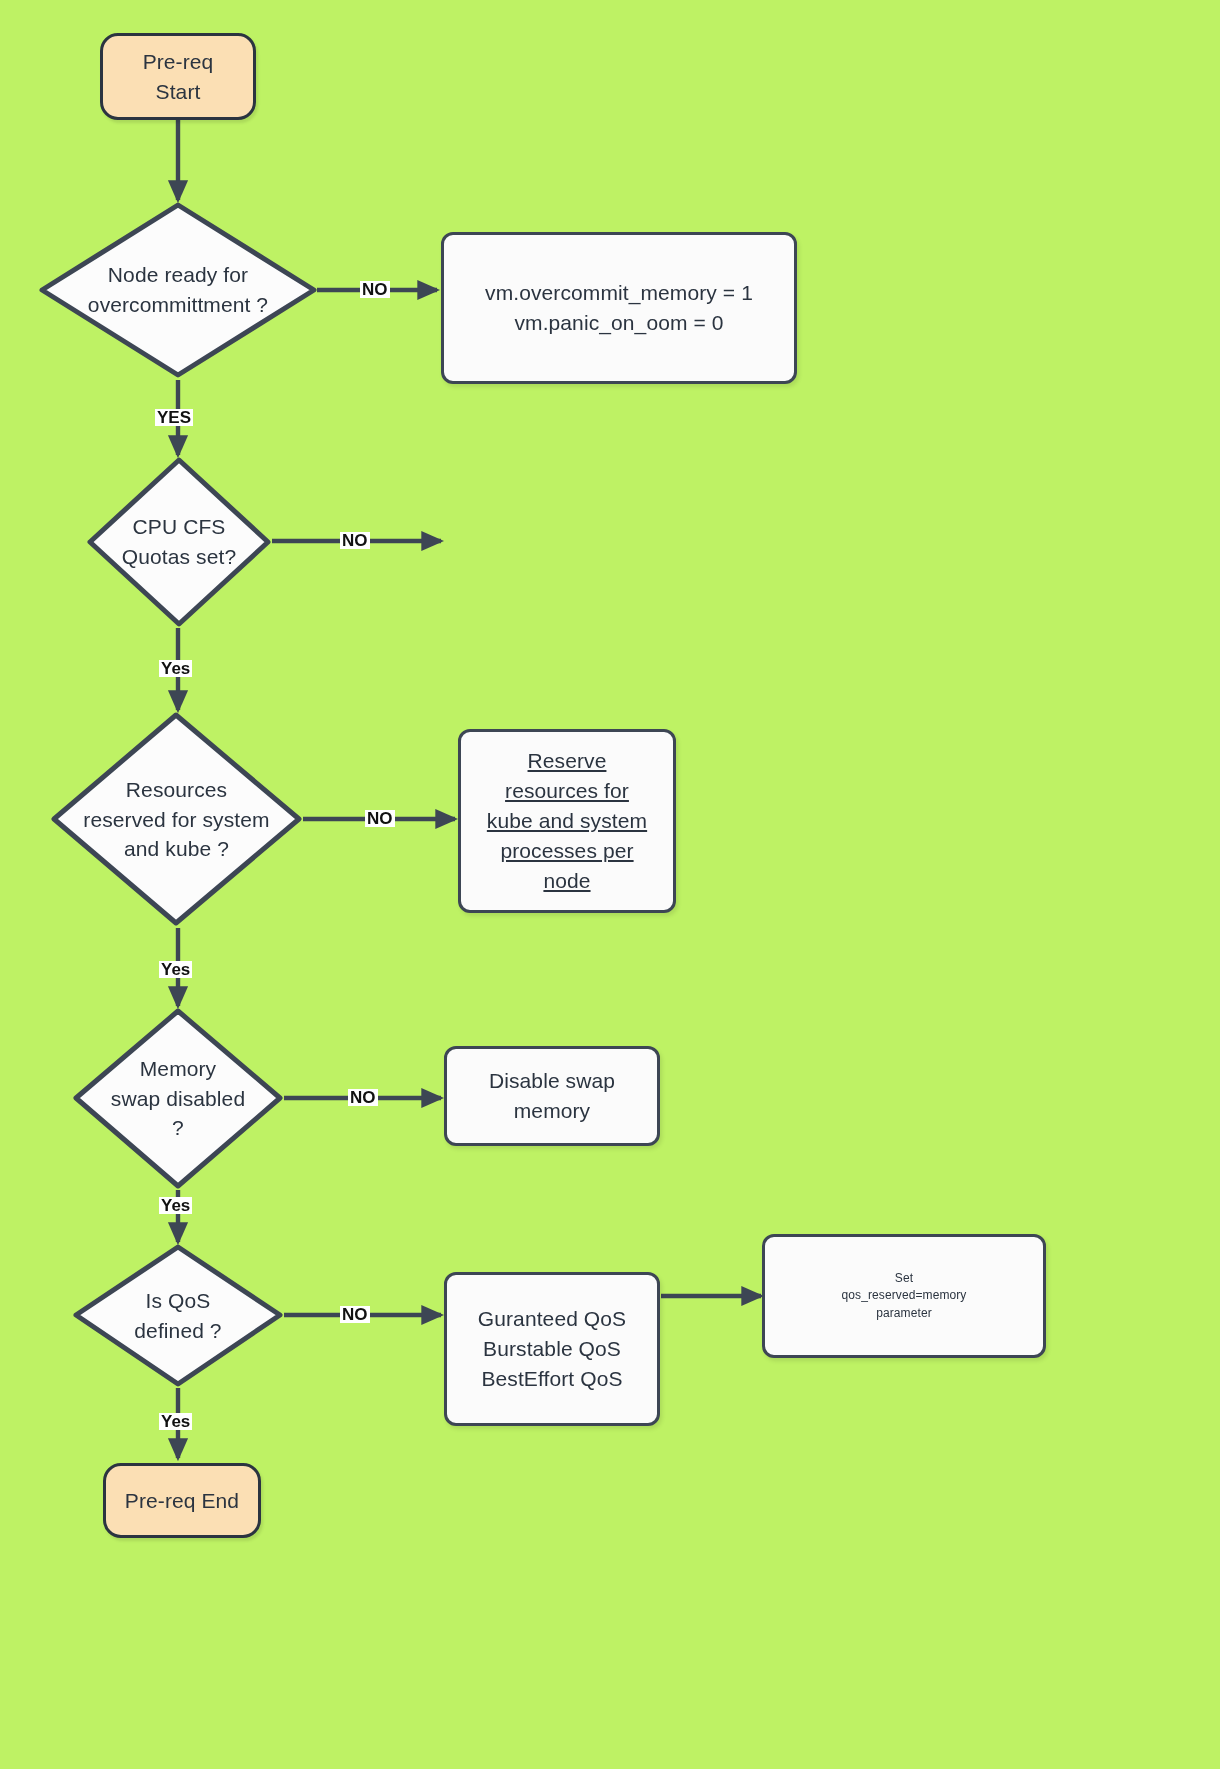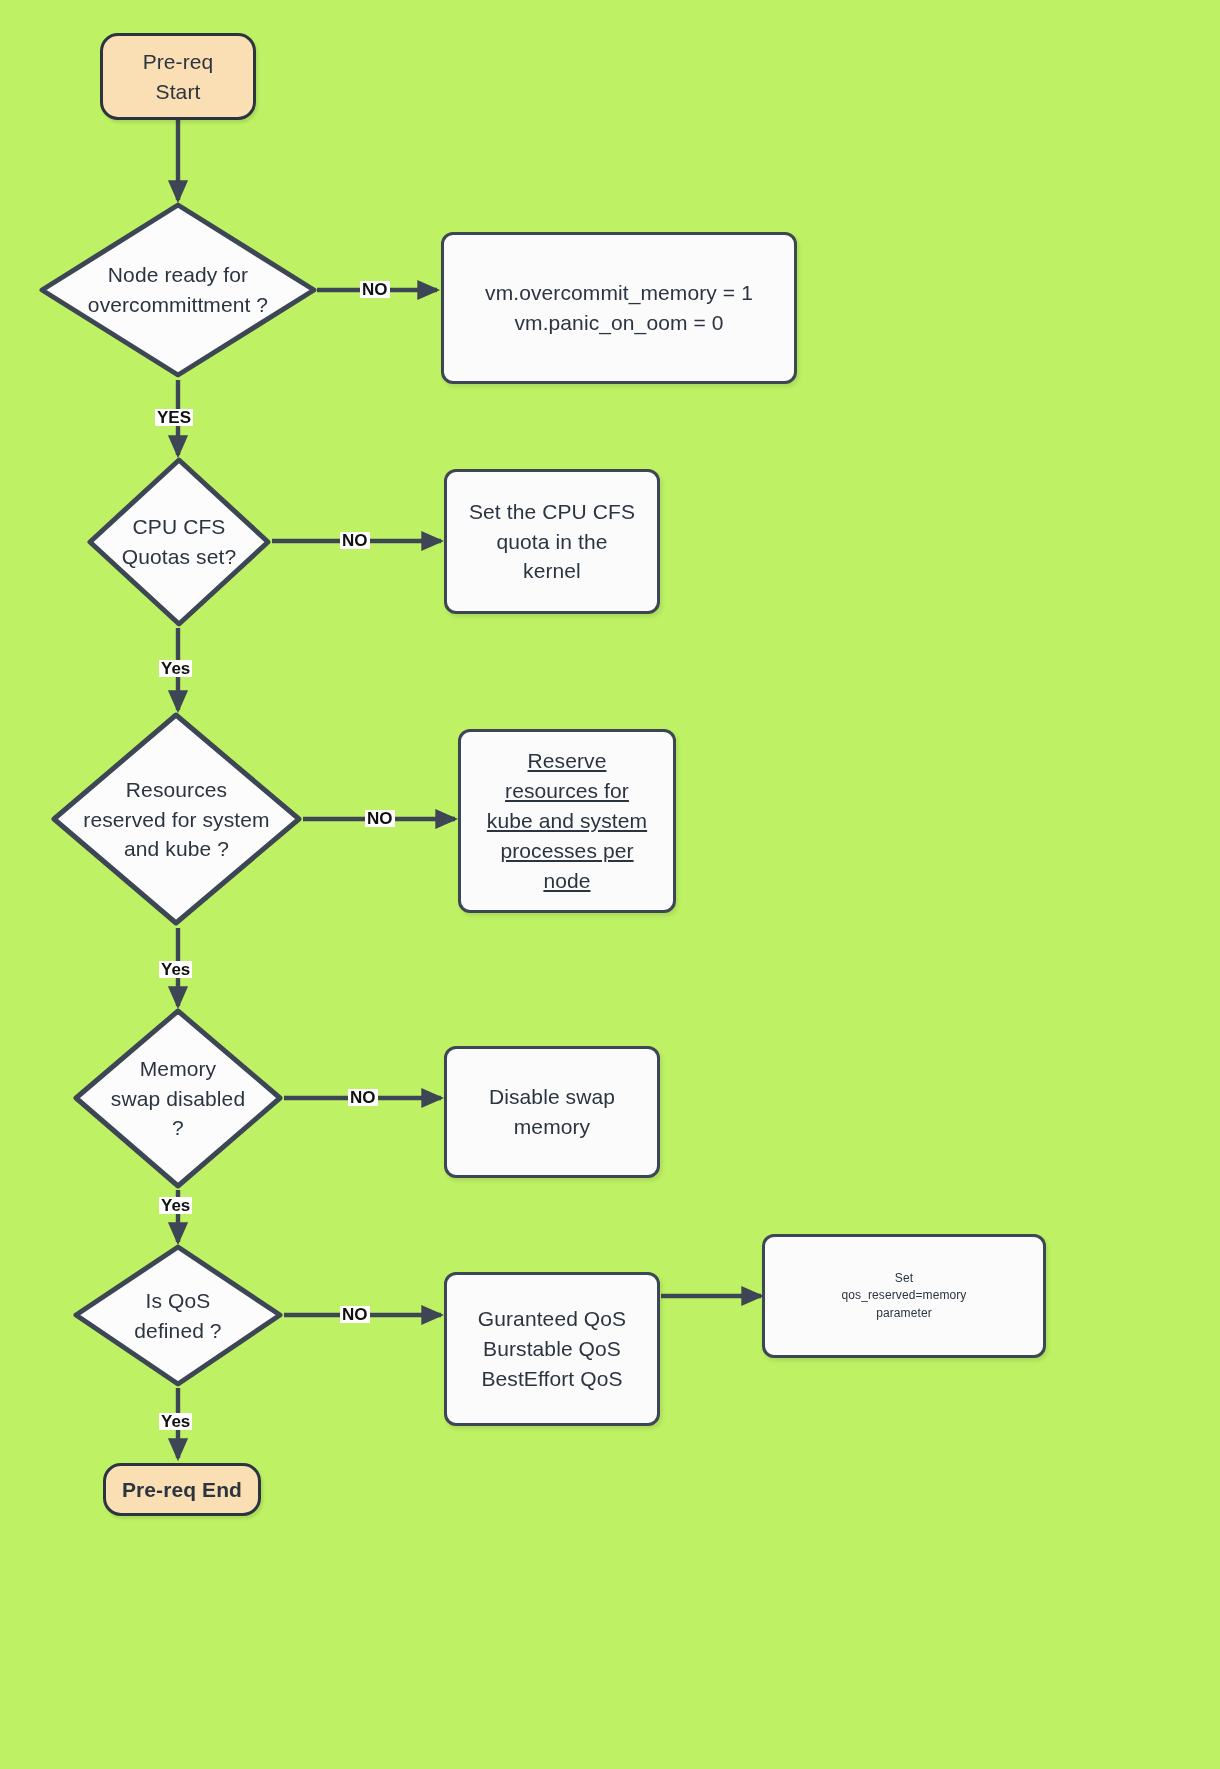--- a/index.html
+++ b/index.html
@@ -134,25 +134,20 @@
   </div>
 
   <div class="node decision" style="left:86px; top:456px; width:186px; height:172px;">
     <svg class="dia-shape" viewBox="0 0 186 172" preserveAspectRatio="none">
       <polygon points="93,4 182,86 93,168 4,86" fill="#fcfcfc" stroke="#3d4654" stroke-width="5" stroke-linejoin="round"></polygon>
     </svg>
     <span class="dia-text" style="white-space:pre-line;">CPU CFS
 Quotas set?</span>
   </div>
 
-  <div class="node process" style="left:444px; top:469px; width:216px; height:145px;">
-    <span style="white-space:pre-line;">Set the CPU CFS
-quota in the
-kernel</span>
-  </div>
 
   <div class="node decision" style="left:50px; top:711px; width:253px; height:217px;">
     <svg class="dia-shape" viewBox="0 0 253 217" preserveAspectRatio="none">
       <polygon points="126,4 249,108 126,212 4,108" fill="#fcfcfc" stroke="#3d4654" stroke-width="5" stroke-linejoin="round"></polygon>
     </svg>
     <span class="dia-text" style="white-space:pre-line;">Resources
 reserved for system
 and kube ?</span>
   </div>
 
@@ -166,21 +161,21 @@
 
   <div class="node decision" style="left:72px; top:1007px; width:212px; height:183px;">
     <svg class="dia-shape" viewBox="0 0 212 183" preserveAspectRatio="none">
       <polygon points="106,4 208,91 106,179 4,91" fill="#fcfcfc" stroke="#3d4654" stroke-width="5" stroke-linejoin="round"></polygon>
     </svg>
     <span class="dia-text" style="white-space:pre-line;">Memory
 swap disabled
 ?</span>
   </div>
 
-  <div class="node process" style="left:444px; top:1046px; width:216px; height:132px;">
+  <div class="node process" style="left:444px; top:1046px; width:216px; height:100px;">
     <span style="white-space:pre-line;">Disable swap
 memory</span>
   </div>
 
   <div class="node decision" style="left:72px; top:1243px; width:212px; height:145px;">
     <svg class="dia-shape" viewBox="0 0 212 145" preserveAspectRatio="none">
       <polygon points="106,4 208,72 106,141 4,72" fill="#fcfcfc" stroke="#3d4654" stroke-width="5" stroke-linejoin="round"></polygon>
     </svg>
     <span class="dia-text" style="white-space:pre-line;">Is QoS
 defined ?</span>
@@ -191,21 +186,21 @@
 Burstable QoS
 BestEffort QoS</span>
   </div>
 
   <div class="node process" style="left:762px; top:1234px; width:284px; height:124px; font-size:12px;">
     <span style="white-space:pre-line;">Set
 qos_reserved=memory
 parameter</span>
   </div>
 
-  <div class="node terminator" style="left:103px; top:1463px; width:158px; height:53px;font-weight:bold;">
+  <div class="node terminator" style="left:103px; top:1463px; width:158px; height:75px;">
     <span style="white-space:pre-line;">Pre-req End</span>
   </div>
 
   <div class="edge-label" style="left:360px; top:281px;">NO</div>
   <div class="edge-label" style="left:155px; top:409px;">YES</div>
 
   <div class="edge-label" style="left:340px; top:532px;">NO</div>
   <div class="edge-label" style="left:159px; top:660px;">Yes</div>
 
   <div class="edge-label" style="left:365px; top:810px;">NO</div>

